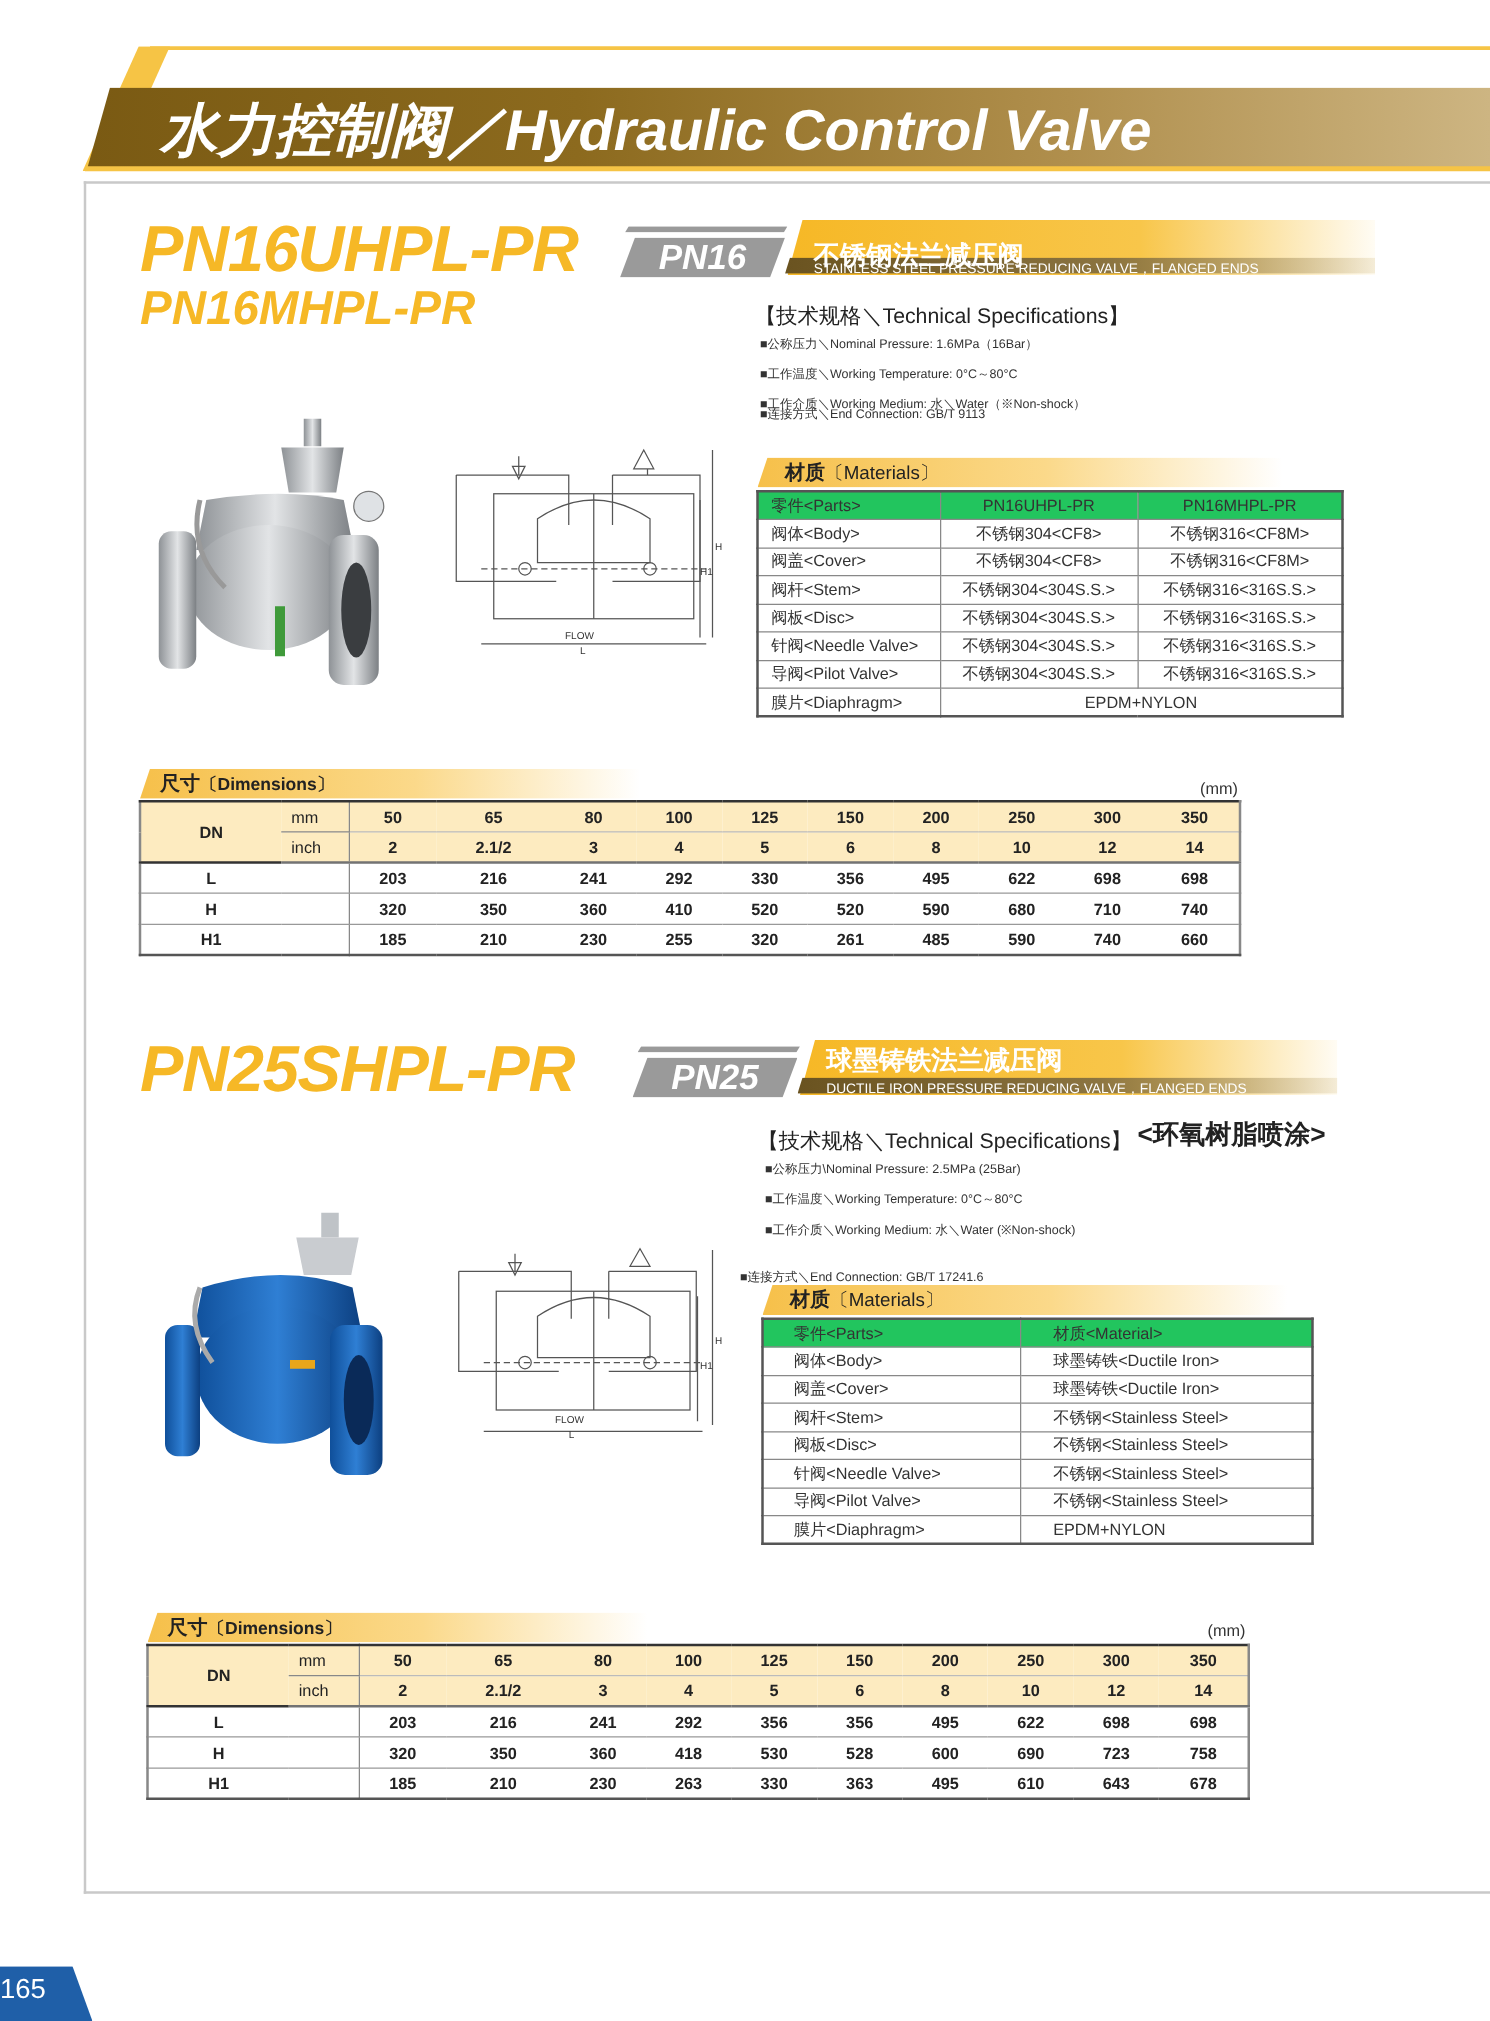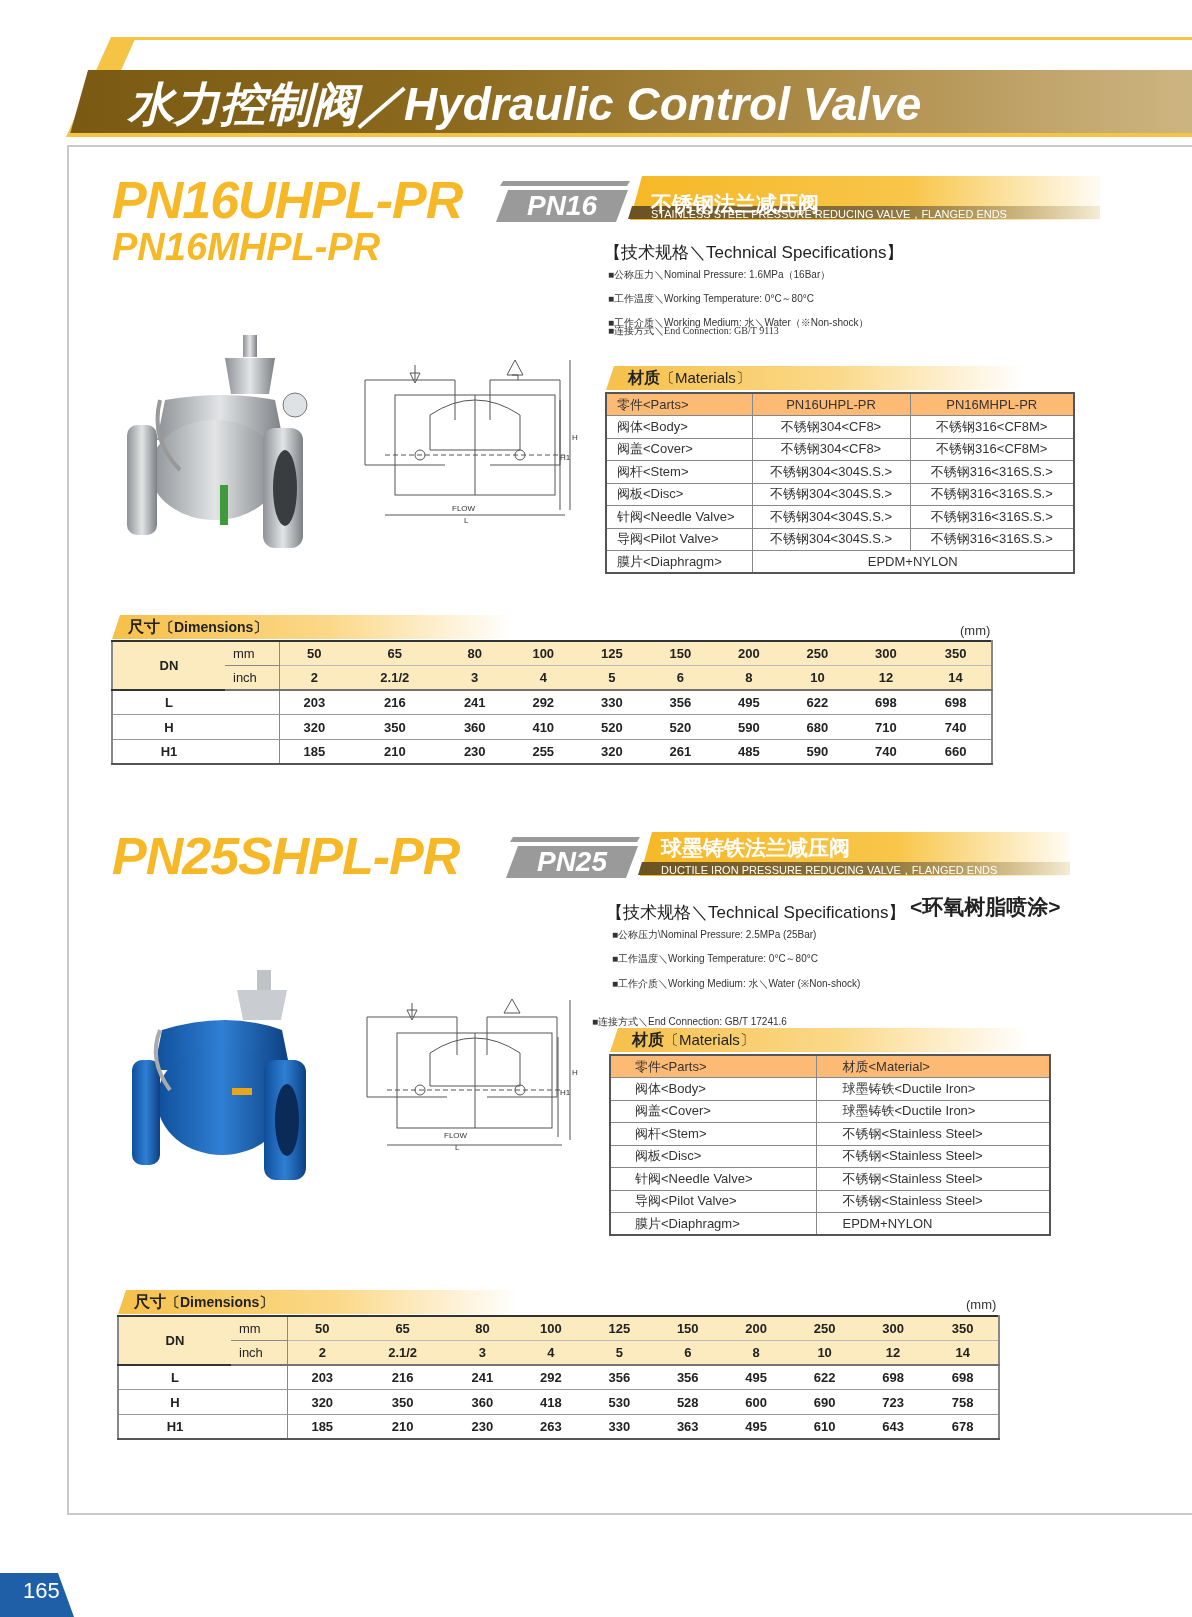--- a/index.html
+++ b/index.html
@@ -35,39 +35,39 @@
   .coating { position:absolute; font-size:21px; font-weight:bold; color:#222; white-space:nowrap; }
 
   .section-band { position:absolute; height:24px; clip-path:polygon(8px 0,100% 0,100% 100%,0 100%);
     background:linear-gradient(90deg,#f6c04a 0%,#fbd98a 55%,rgba(255,255,255,0) 100%); }
   .section-label { position:absolute; font-size:15px; color:#222; white-space:nowrap;text-align:center; }
   .section-label b { font-size:16px; }
 
   
   table { border-collapse:collapse; position:absolute; }
   .mat td { border:1px solid #888; font-size:13px; height:22.5px; padding:0 10px; color:#333; white-space:nowrap; }
-  .mat tr.head td { background:#fdba74; }
+  .mat tr.head td { background:#22c55e; }
   .mat { border:2px solid #555; }
   .mat td.c { text-align:center; }
 
   
   .dim { border-top:2px solid #333; border-bottom:2px solid #555; border-right:2px solid #888; border-left:2px solid #888; }
   .dim td { font-size:13px; font-weight:bold; text-align:center; height:24.6px; color:#222; border-bottom:1px solid #999; }
   .dim tr.hd td { background:#fdebc0; }
   .dim tr.hd2 td { border-bottom:2px solid #737373; }
   .dim td.unit { font-weight:normal; text-align:left; padding-left:8px; }
   .dim td.sep { border-right:1px solid #888; }
   .dim tr.hd td.unit.mm { border-bottom:1px solid #888; }
   .dim tr.hd td.vals { border-bottom:1px solid #bbb; }
   .mm-note { position:absolute; font-size:13px; color:#333; }
 
   
   .photo, .drawing { position:absolute; }
 
-  .page-num { position:absolute; left:0; top:1573px; width:74px; height:44px; background:#1f5fa8; clip-path:polygon(0 0,58px 0,74px 44px,0 44px); color:#fff; font-size:22px; padding-left:23px; line-height:36px; }
+  .page-num { position:absolute; left:0; top:1573px; width:74px; height:44px; background:#1f5fa8; clip-path:polygon(0 0,58px 0,74px 44px,0 44px); color:#fff; font-size:22px; padding-left:0; line-height:36px; }
 </style>
 </head>
 <body>
 
 <div class="top-line"></div>
 <div class="banner-slant"></div>
 <div class="banner"></div>
 <div class="banner-under"></div>
 <div class="banner-title">水力控制阀／Hydraulic Control Valve</div>
 
@@ -118,21 +118,21 @@
     <text x="92" y="156" font-size="8" fill="#333" stroke="none" font-family="Liberation Sans, sans-serif">FLOW</text>
     <text x="104" y="168" font-size="8" fill="#333" stroke="none" font-family="Liberation Sans, sans-serif">L</text>
     <text x="212" y="85" font-size="8" fill="#333" stroke="none" font-family="Liberation Sans, sans-serif">H</text>
     <text x="200" y="105" font-size="8" fill="#333" stroke="none" font-family="Liberation Sans, sans-serif">H1</text>
   </svg>
 
   <div class="spec-title" style="left:604px;top:241px;">【技术规格＼Technical Specifications】</div>
   <div class="spec-line" style="left:608px;top:268px;">■公称压力＼Nominal Pressure: 1.6MPa（16Bar）</div>
   <div class="spec-line" style="left:608px;top:292px;">■工作温度＼Working Temperature: 0°C～80°C</div>
   <div class="spec-line" style="left:608px;top:316px;">■工作介质＼Working Medium: 水＼Water（※Non-shock）</div>
-  <div class="spec-line" style="left:608px;top:324px;font-family:Liberation Serif, serif;">■连接方式＼End Connection: GB/T 9113</div>
+  <div class="spec-line" style="left:608px;top:324px;">■连接方式＼End Connection: GB/T 9113</div>
 
   <div class="section-band" style="left:606px;top:366px;width:420px;"></div>
   <div class="section-label" style="left:628px;top:368px;"><b>材质</b><span>〔Materials〕</span></div>
 
   <table class="mat" style="left:605px;top:392px;width:470px;">
     <tbody>
         <tr class="head">
       <td style="width:146px;">零件&lt;Parts&gt;</td>
       <td class="c" style="width:158px;">PN16UHPL-PR</td>
       <td class="c">PN16MHPL-PR</td>

